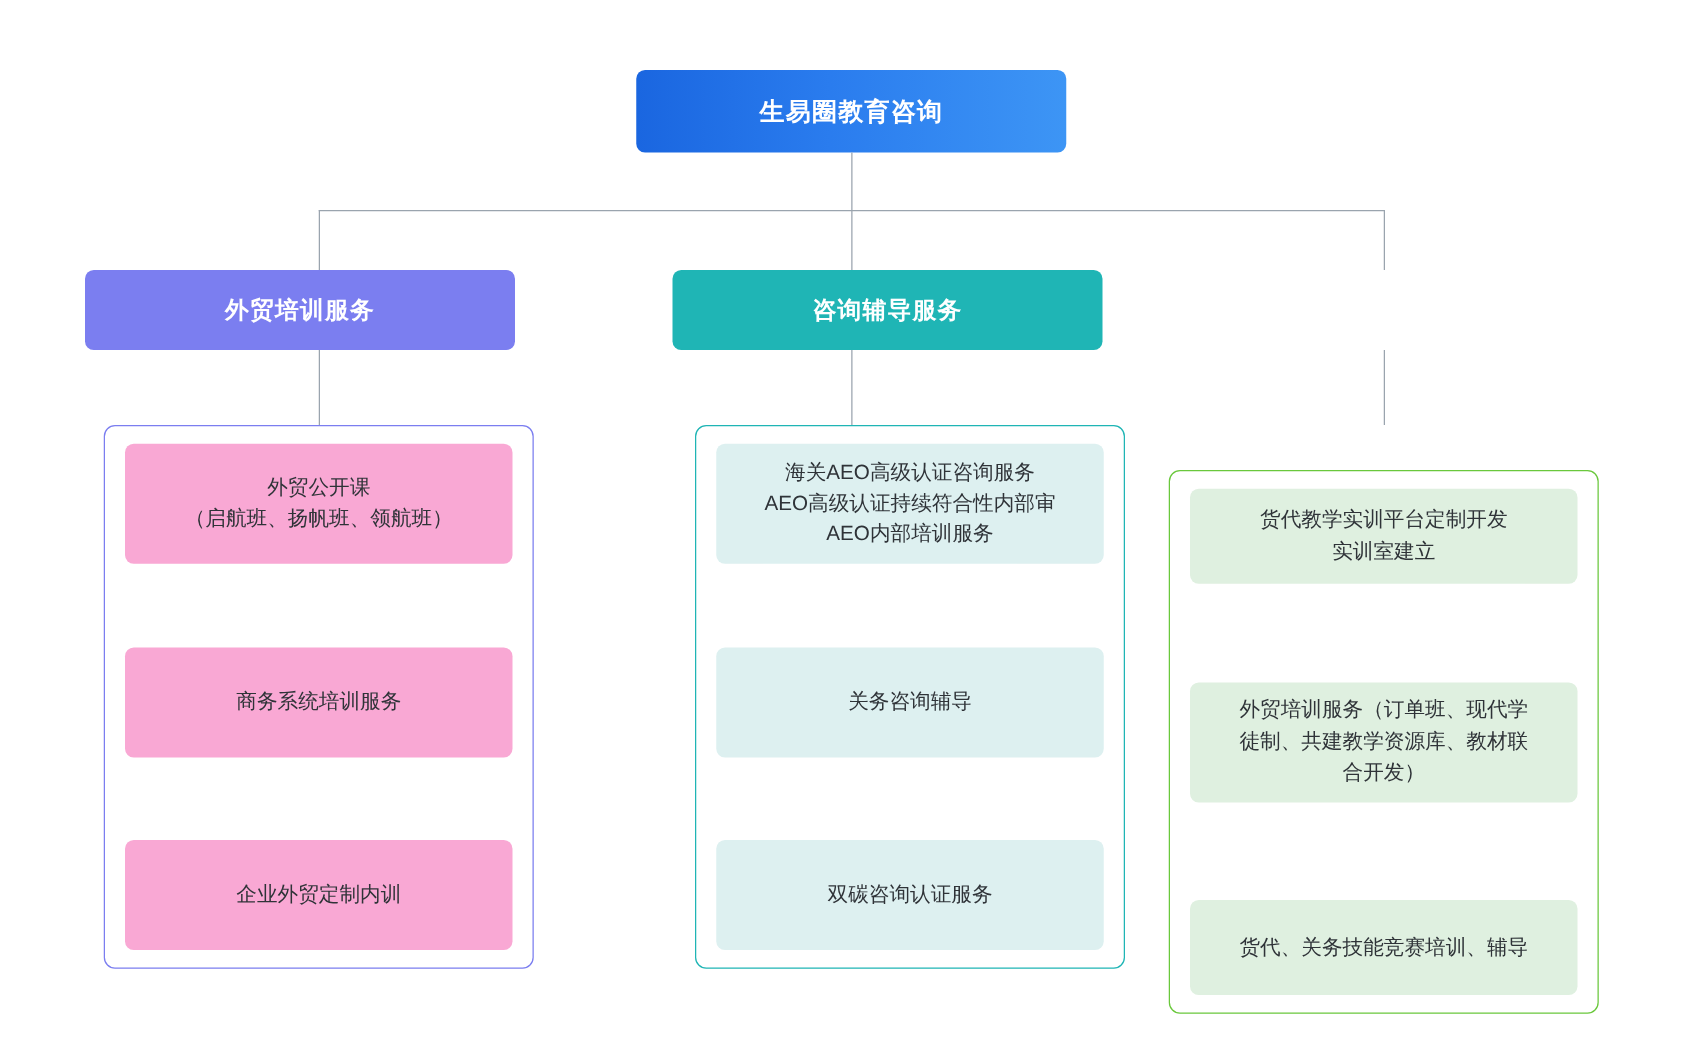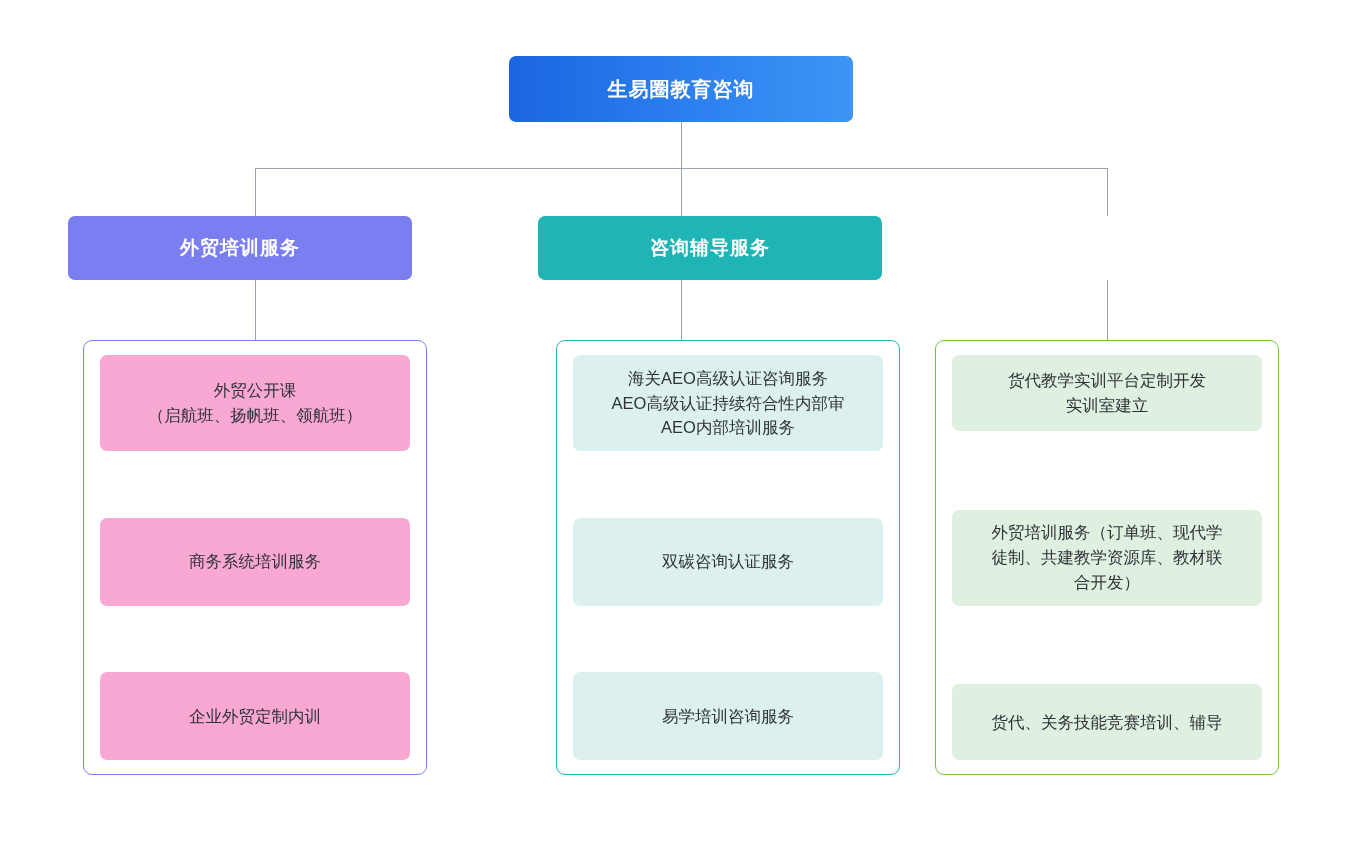--- a/index.html
+++ b/index.html
@@ -86,21 +86,21 @@
     box-sizing: border-box;
     border-radius: 9px;
     background: #ffffff;
     padding: 14px 16px;
     display: flex;
     flex-direction: column;
     justify-content: space-between;
   }
   .branch-box.col-1 { left: 83px;  border: 1.6px solid #7b7ef0; }
   .branch-box.col-2 { left: 509px; border: 1.6px solid #1fb5b5; margin-left: 47px; }
-  .branch-box.col-3 { left: 935px; border: 1.6px solid #6ac83c; }
+  .branch-box.col-3 { left: 935px; border: 1.6px solid #6ac83c; margin-top: 36px; }
 
   
   .leaf {
     border-radius: 7px;
     display: flex;
     align-items: center;
     justify-content: center;
     text-align: center;
     color: #2f3338;
     font-size: 16.5px;
@@ -142,22 +142,22 @@
     <div class="leaf h-lg">外贸公开课
 （启航班、扬帆班、领航班）</div>
     <div class="leaf h-md">商务系统培训服务</div>
     <div class="leaf h-md">企业外贸定制内训</div>
   </div>
 
   <div class="branch-box col-2">
     <div class="leaf h-lg">海关AEO高级认证咨询服务
 AEO高级认证持续符合性内部审
 AEO内部培训服务</div>
+    <div class="leaf h-md">关务咨询辅导</div>
     <div class="leaf h-md">双碳咨询认证服务</div>
-    <div class="leaf h-md">易学培训咨询服务</div>
   </div>
 
   <div class="branch-box col-3">
     <div class="leaf h-sm">货代教学实训平台定制开发
 实训室建立</div>
     <div class="leaf h-lg">外贸培训服务（订单班、现代学
 徒制、共建教学资源库、教材联
 合开发）</div>
     <div class="leaf h-sm">货代、关务技能竞赛培训、辅导</div>
   </div>

